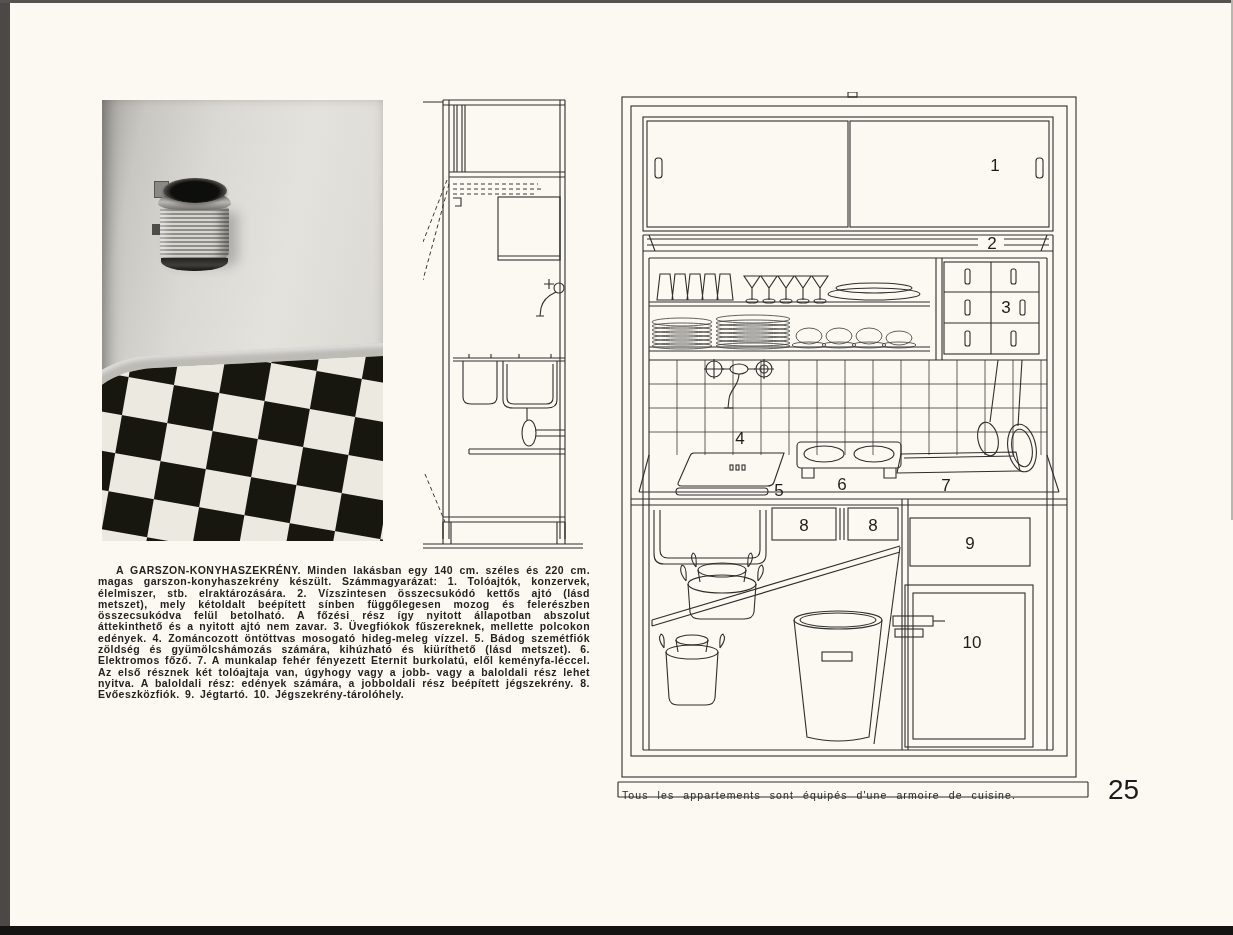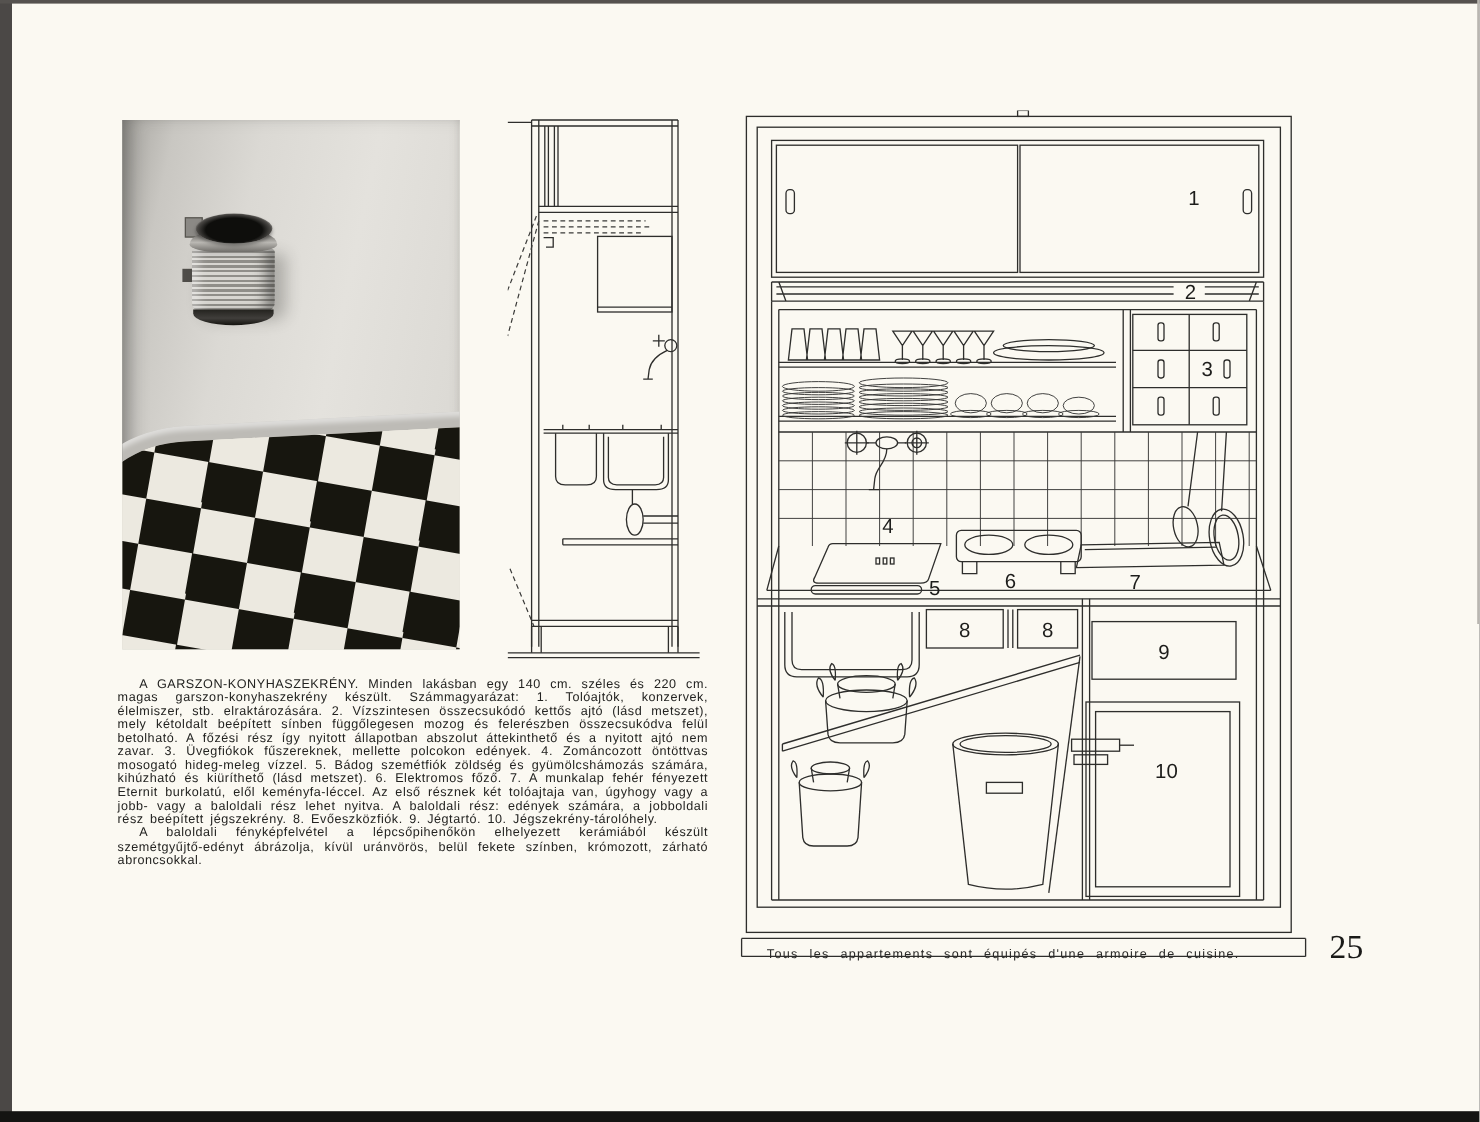--- a/index.html
+++ b/index.html
@@ -47,25 +47,25 @@
   svg .ln{stroke:#2e2e2c;stroke-width:1.1;fill:none;}
   svg .lnthin{stroke:#3a3a38;stroke-width:.8;fill:none;}
   svg .dash{stroke:#3a3a38;stroke-width:1;fill:none;stroke-dasharray:4 3;}
   svg .lab{fill:#1d1d1b;font-family:"Liberation Sans",sans-serif;font-size:17px;text-anchor:middle;}
   svg .whitebg{fill:#fbf9f2;stroke:none;}
 
   
   .article{position:absolute;left:98px;top:565px;width:492px;
          font-size:10.5px;line-height:11.3px;letter-spacing:.45px;word-spacing:2px;
          text-align:justify;color:#232321;}
-  .article p{margin:0;text-indent:18px;}
+  .article p{margin:0;text-indent:18px;font-weight:bold;}
   .caption-fr{position:absolute;left:622px;top:789px;width:420px;
-         font-size:10.5px;letter-spacing:1.1px;word-spacing:5px;color:#292927;margin-left:17px;}
+         font-size:10.5px;letter-spacing:1.1px;word-spacing:5px;color:#292927;}
   .page-num{position:absolute;left:1108px;top:774px;width:60px;
-         font-family:Liberation Serif, serif;font-size:28px;color:#1a1a18;}
+         font-family:Liberation Sans, sans-serif;font-size:28px;color:#1a1a18;}
 </style>
 </head>
 <body>
 
 <div class="page">
 
   <div class="edge-left"></div>
   <div class="edge-top"></div>
   <div class="edge-bottom"></div>
   <div class="edge-right"></div>
@@ -266,19 +266,18 @@
     <text class="lab" x="226" y="398">6</text>
     <text class="lab" x="330" y="399">7</text>
     <text class="lab" x="188" y="439">8</text>
     <text class="lab" x="257" y="439">8</text>
     <text class="lab" x="354" y="457">9</text>
     <text class="lab" x="356" y="556">10</text>
   </svg>
 
   <div class="article">
     <p>A GARSZON-KONYHASZEKRÉNY. Minden lakásban egy 140 cm. széles és 220 cm. magas garszon-konyhaszekrény készült. Számmagyarázat: 1. Tolóajtók, konzervek, élelmiszer, stb. elraktározására. 2. Vízszintesen összecsukódó kettős ajtó (lásd metszet), mely kétoldalt beépített sínben függőlegesen mozog és felerészben összecsukódva felül betolható. A főzési rész így nyitott állapotban abszolut áttekinthető és a nyitott ajtó nem zavar. 3. Üvegfiókok fűszereknek, mellette polcokon edények. 4. Zománcozott öntöttvas mosogató hideg-meleg vízzel. 5. Bádog szemétfiók zöldség és gyümölcshámozás számára, kihúzható és kiüríthető (lásd metszet). 6. Elektromos főző. 7. A munkalap fehér fényezett Eternit burkolatú, elől keményfa-léccel. Az első résznek két tolóajtaja van, úgyhogy vagy a jobb- vagy a baloldali rész lehet nyitva. A baloldali rész: edények számára, a jobboldali rész beépített jégszekrény. 8. Evőeszközfiók. 9. Jégtartó. 10. Jégszekrény-tárolóhely.</p>
-    <p>A baloldali fényképfelvétel a lépcsőpihenőkön elhelyezett kerámiából készült szemétgyűjtő-edényt ábrázolja, kívül uránvörös, belül fekete színben, krómozott, zárható abroncsokkal.</p>
   </div>
 
   <div class="caption-fr">Tous les appartements sont équipés d'une armoire de cuisine.</div>
   <div class="page-num">25</div>
 
 </div>
 
 </body></html>

